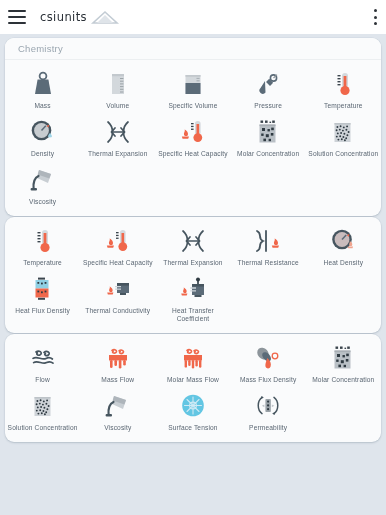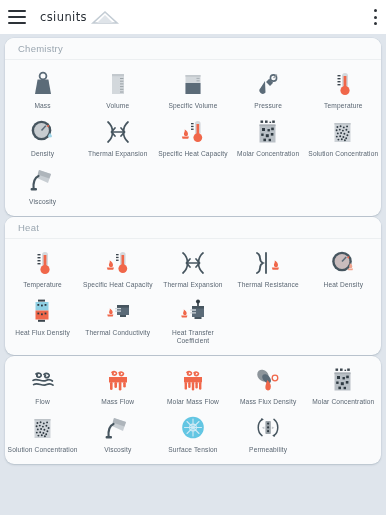--- a/index.html
+++ b/index.html
@@ -348,21 +348,20 @@
             <rect x="1.6" y="21" width="6.4" height="2.4" rx="1" fill="#46555f"></rect>
           </svg>
         </span>
         <span class="cap">Viscosity</span>
       </div>
 
     </div>
   </div>
 
   <div class="card">
-    <div class="card-header">Heat</div>
     <div class="grid">
 
       <div class="tile">
         <span class="glyph">
           <svg width="26" height="26" viewBox="0 0 26 26">
             <rect x="12" y="2" width="6" height="15" rx="3" fill="#d4d9dd"></rect>
             <circle cx="15" cy="19.5" r="4.6" fill="#f0674a"></circle>
             <rect x="13.6" y="5" width="2.8" height="13" fill="#f0674a"></rect>
             <g fill="#3b454d">
               <rect x="7.5" y="4" width="3" height="1.4"></rect>

